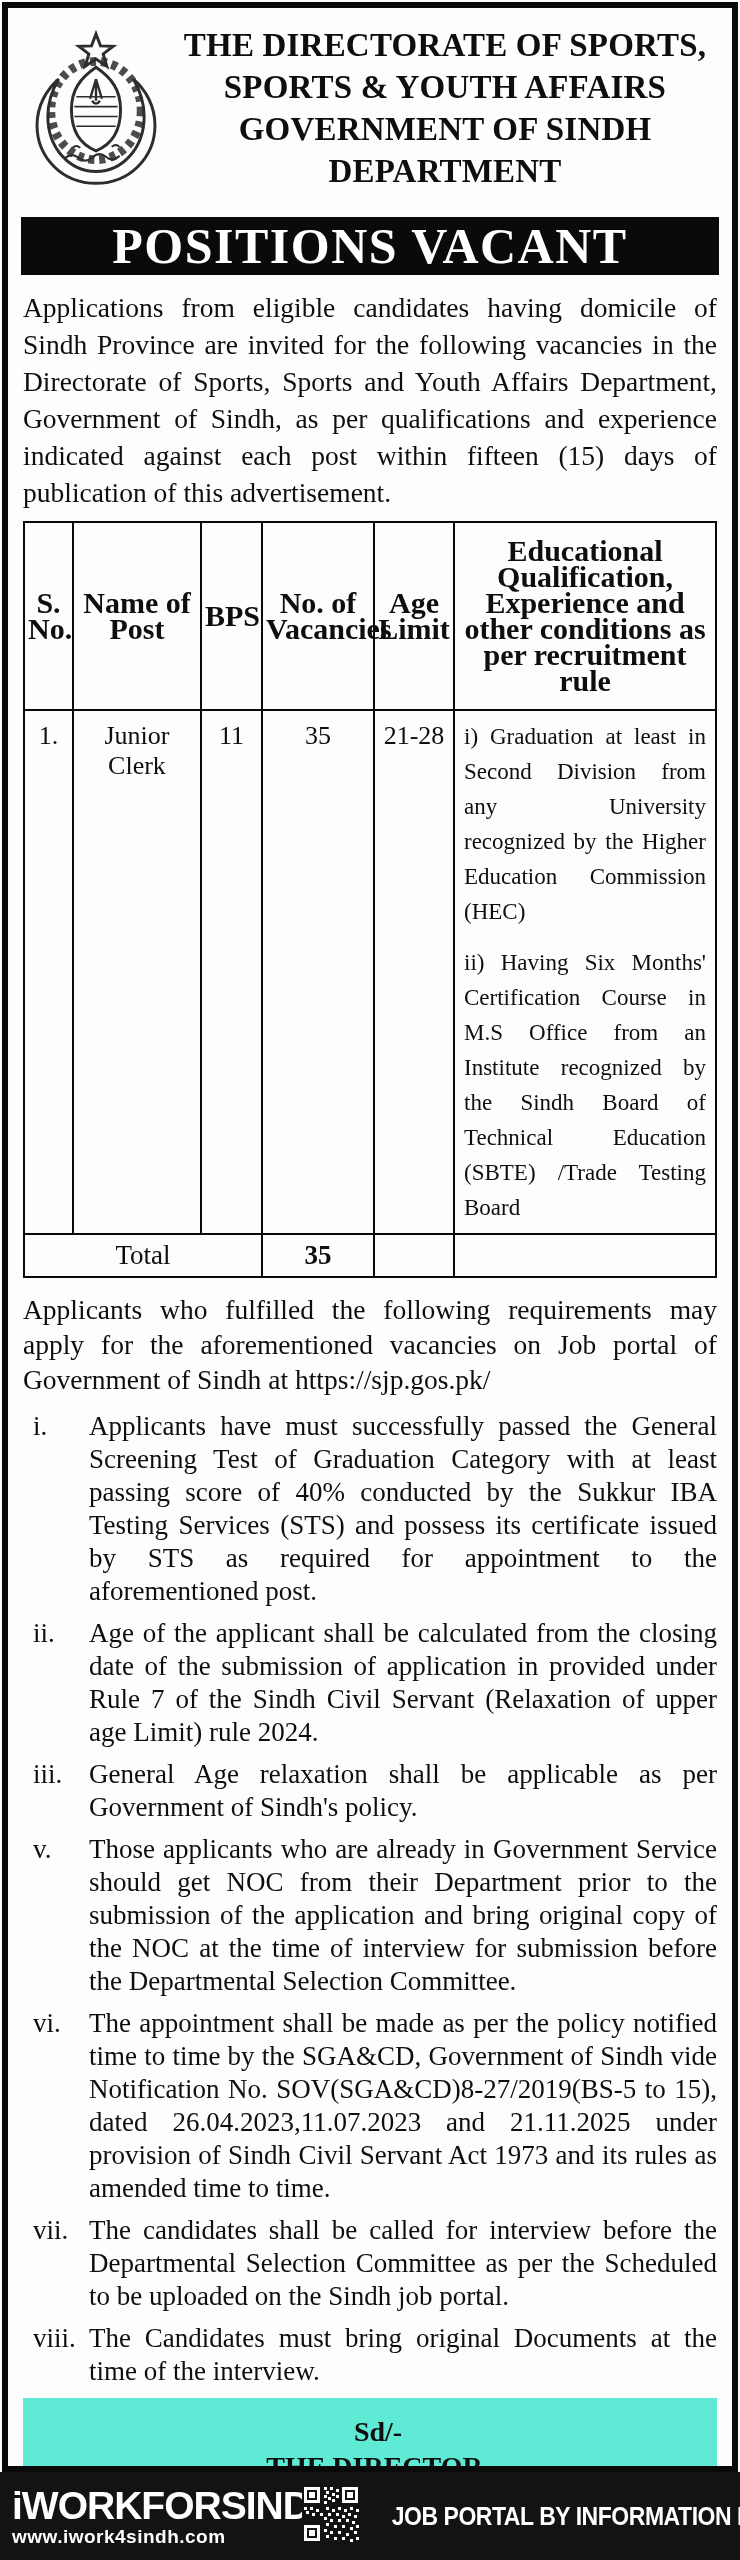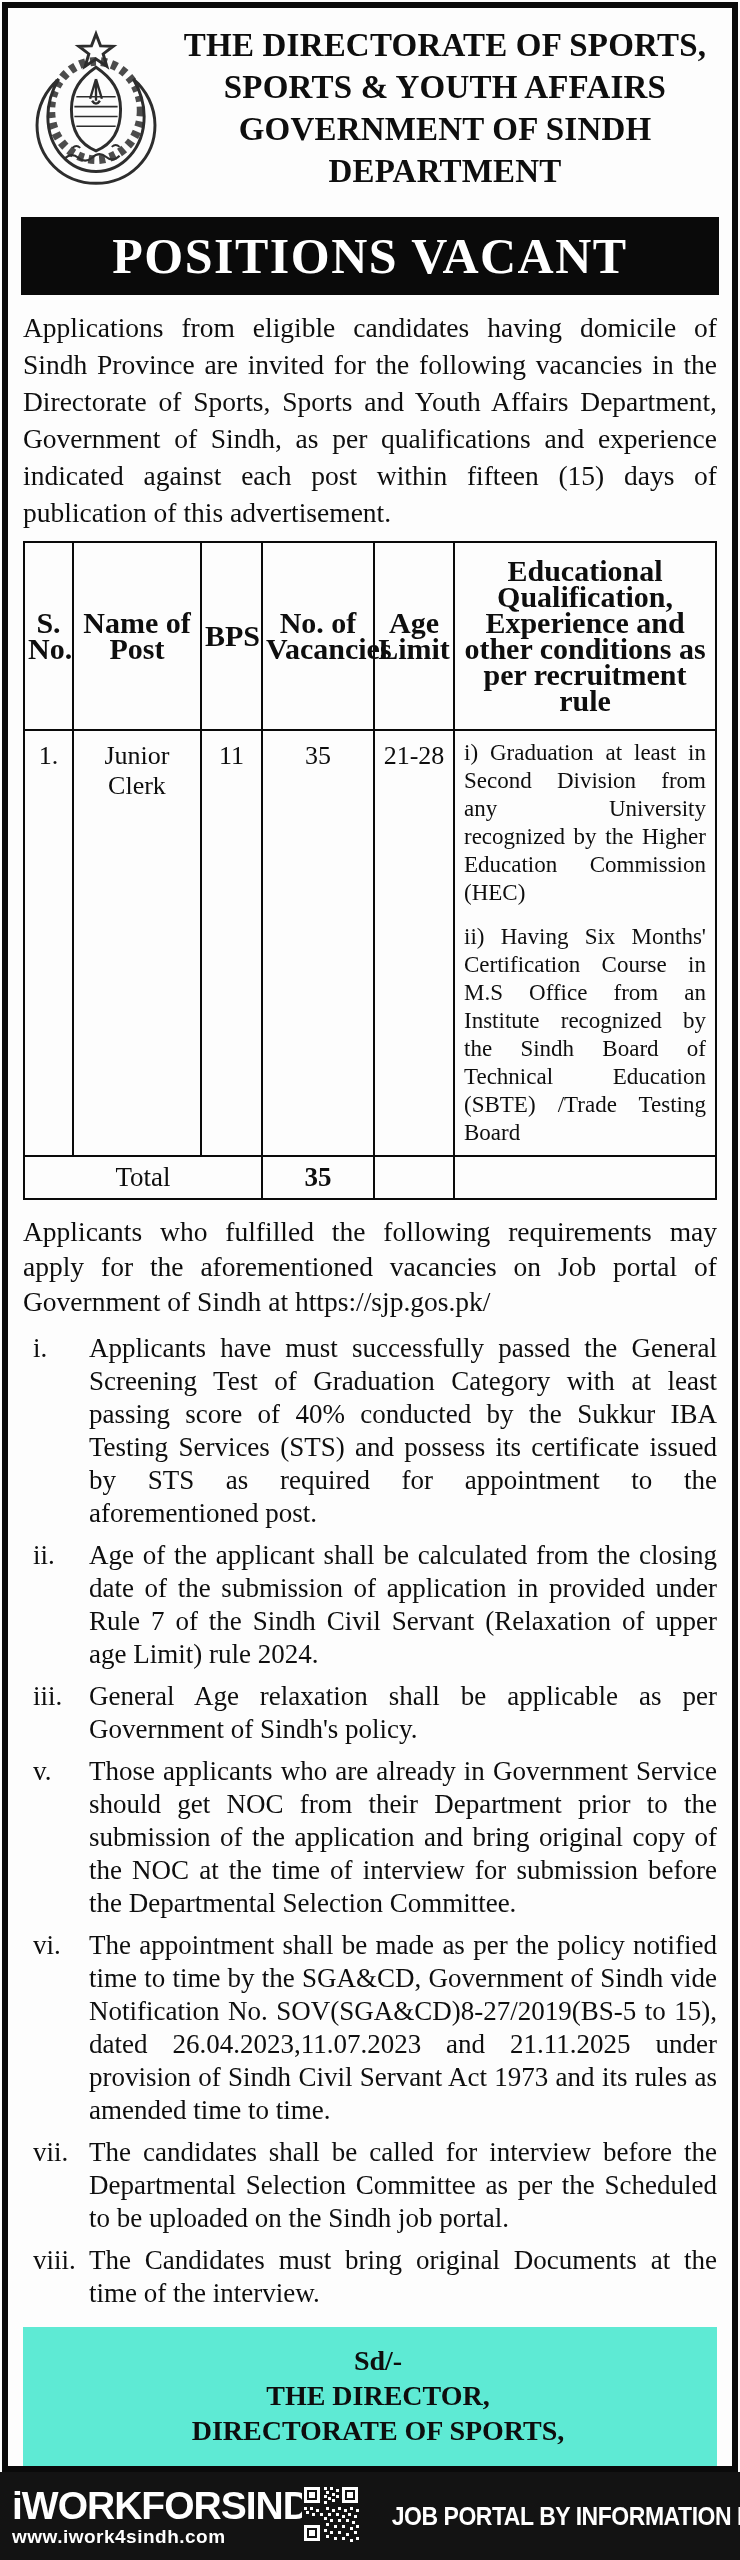--- a/index.html
+++ b/index.html
@@ -46,21 +46,21 @@
   table.vac td,table.vac th{border:2px solid #0a0a0a;}
   table.vac th{
     font-size:30px;line-height:26px;font-weight:bold;text-align:center;
     vertical-align:middle;padding:15px 3px;
   }
   td.c{
     font-size:26px;text-align:center;vertical-align:top;padding:10px 2px;
   }
   td.edu{vertical-align:top;padding:8px 9px;}
   td.edu p{
-    margin:0 0 16px 0;font-size:23px;line-height:28px;text-align:justify;
+    margin:0 0 16px 0;font-size:23px;line-height:35px;text-align:justify;
   }
   td.edu p:last-child{margin-bottom:0;}
   td.total-label{
     font-size:27px;font-weight:normal;text-align:center;padding:5px 2px;
   }
   td.total-val{font-size:27px;font-weight:bold;text-align:center;padding:5px 2px;}
   
   .apply-note{
     margin:14px 2px 4px 2px;font-size:27.5px;line-height:35px;text-align:justify;
   }

